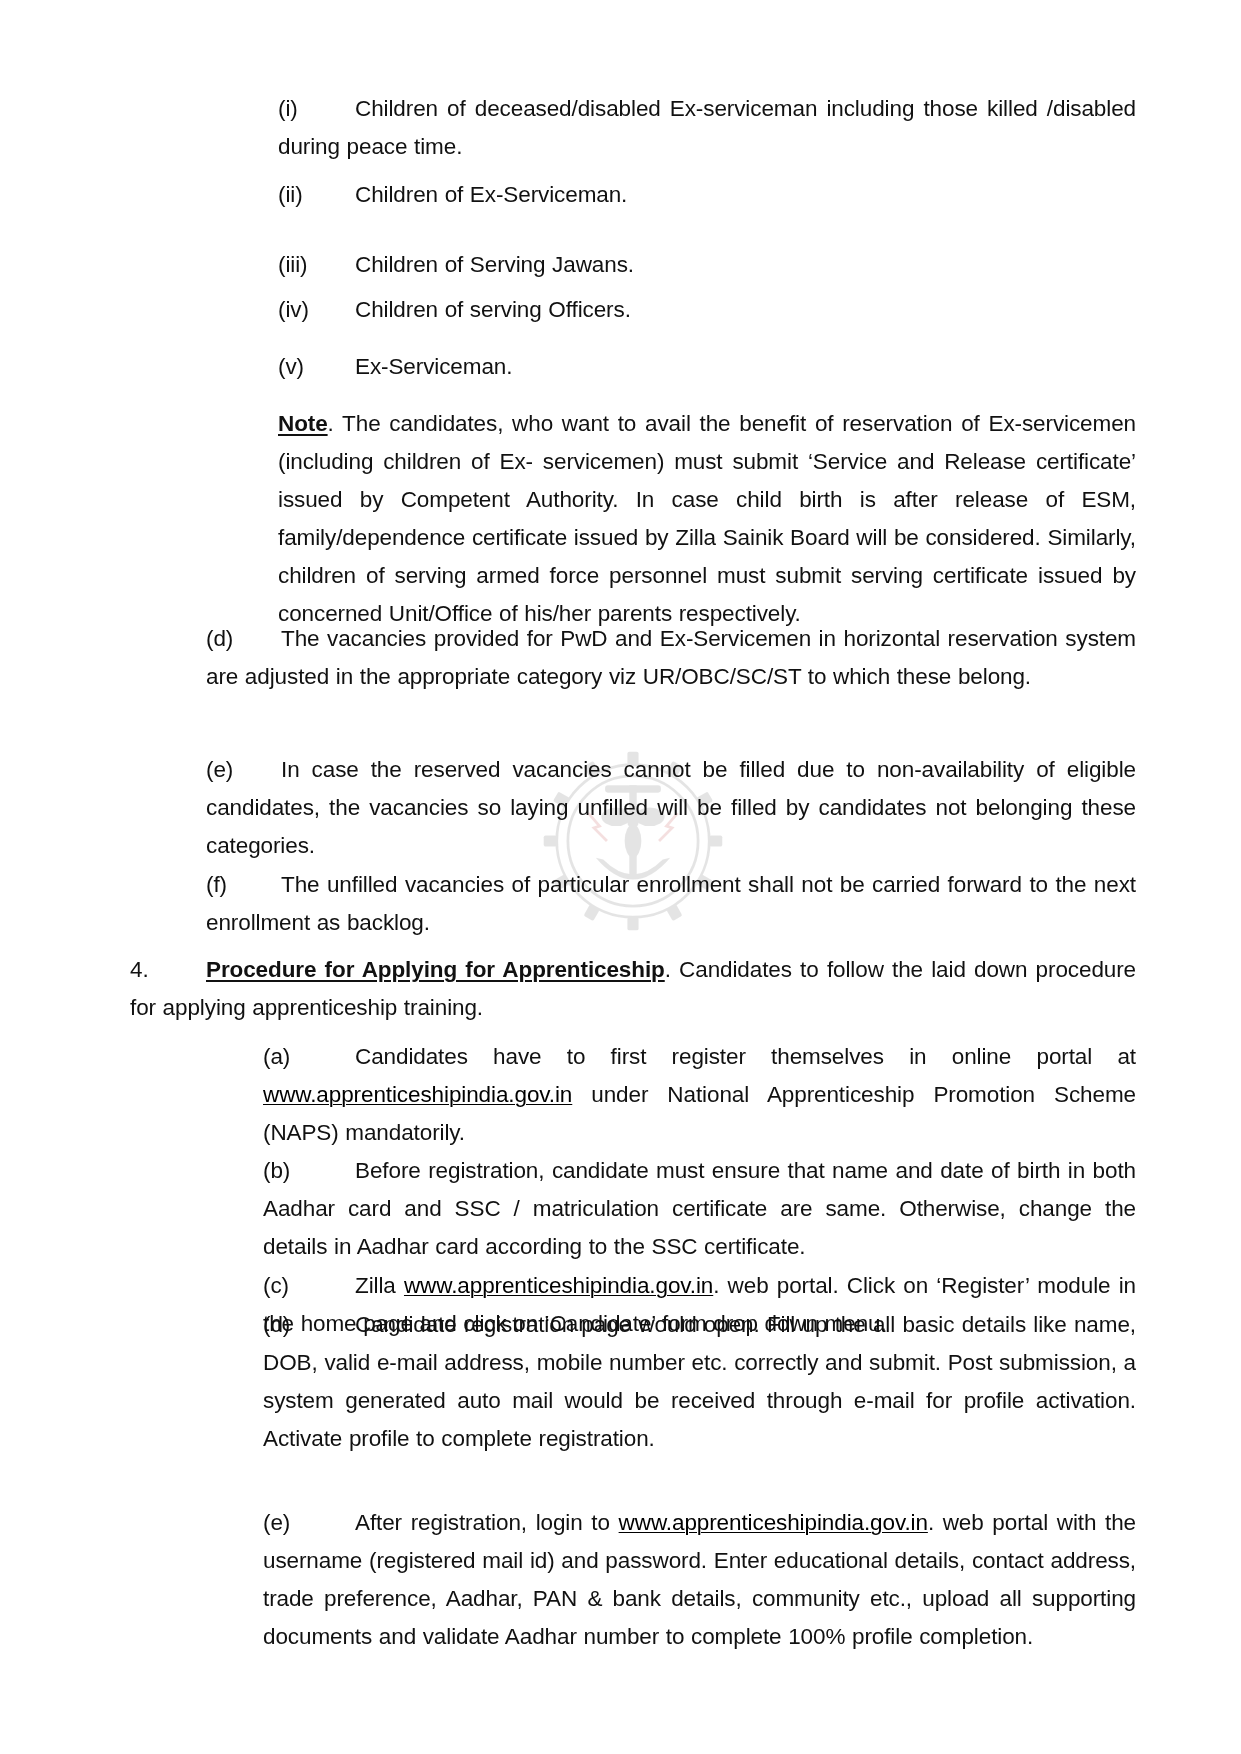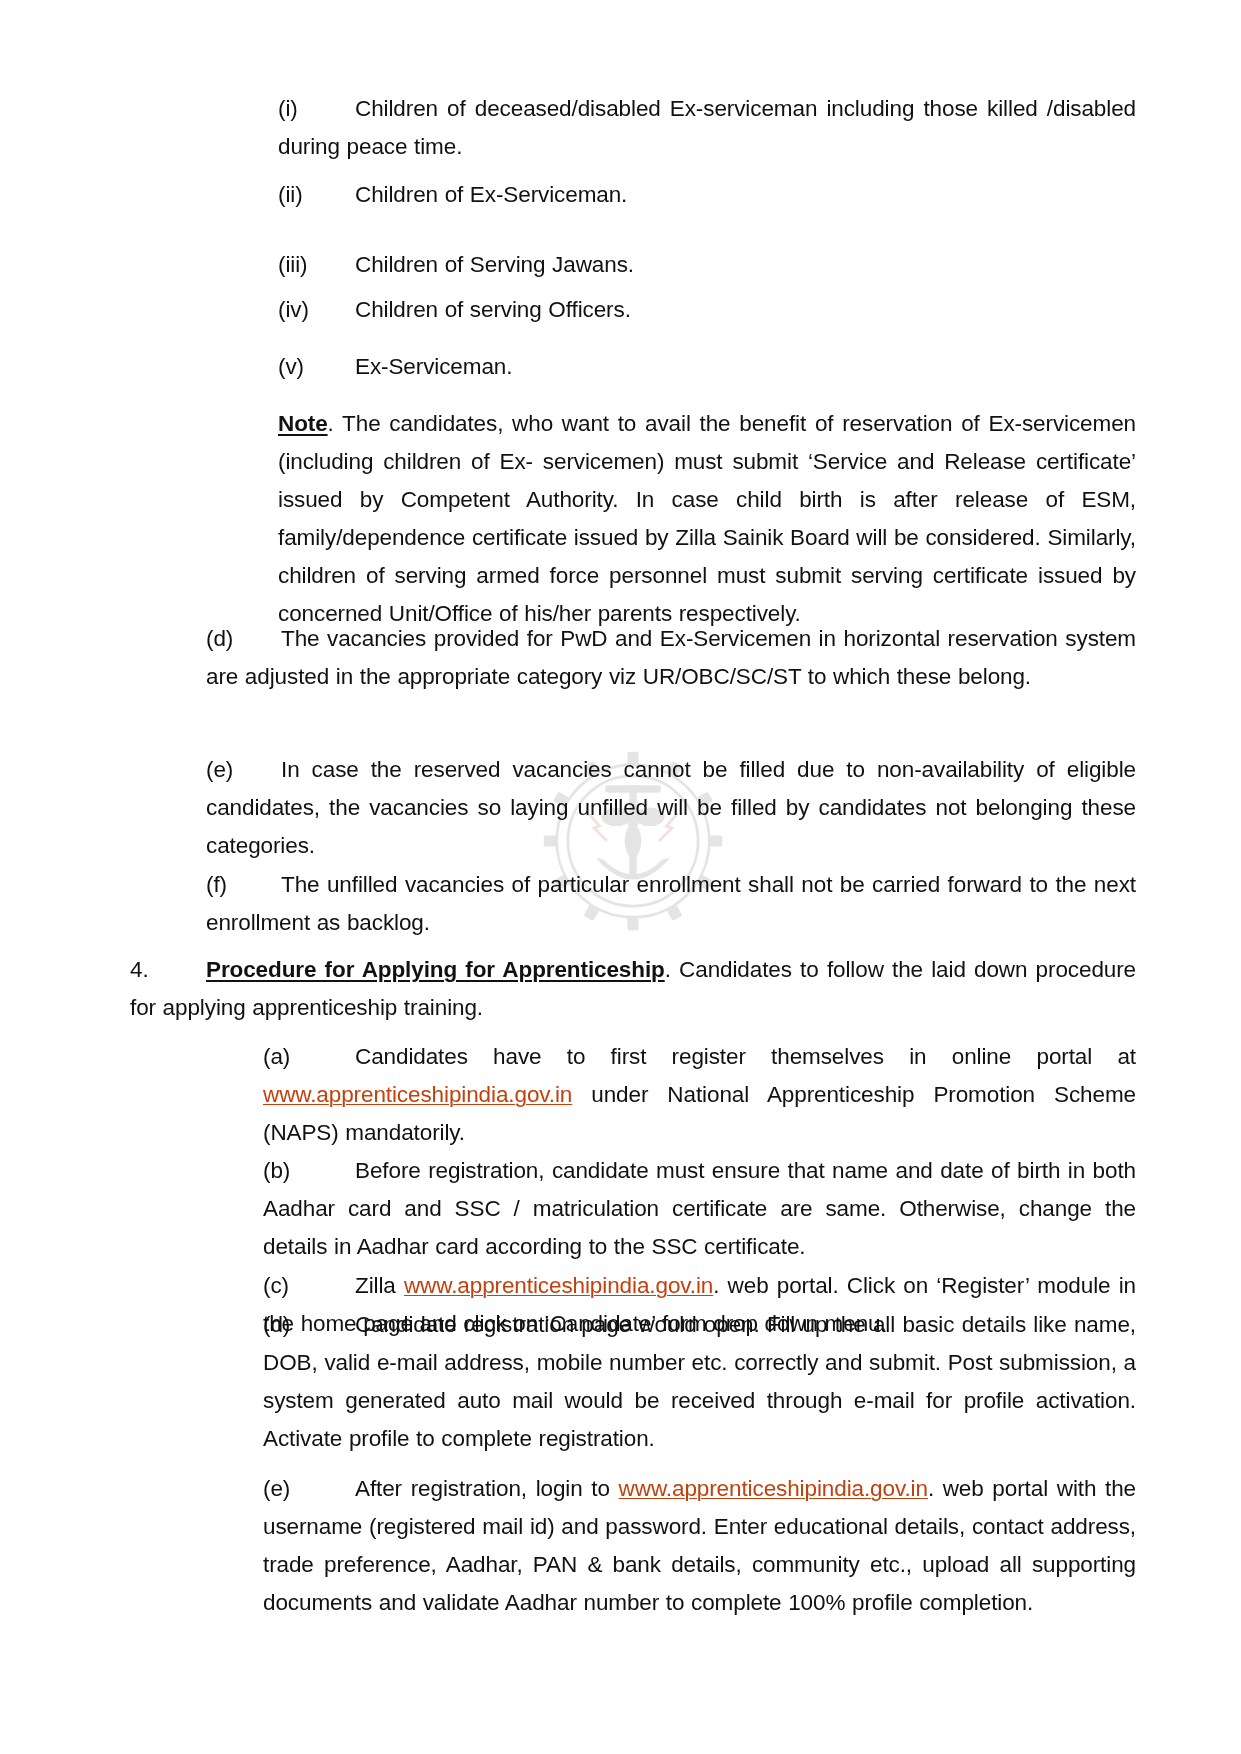--- a/index.html
+++ b/index.html
@@ -1,21 +1,21 @@
 <!DOCTYPE html>
 <html><head>
 <meta charset="utf-8">
 <style>
   html, body { margin: 0; padding: 0; background: #ffffff; }
   body { width: 1241px; height: 1754px; position: relative; overflow: hidden;
          font-family: "Liberation Sans", sans-serif; color: #111111; }
   .para { position: absolute; font-size: 22.5px; line-height: 38px; text-align: justify;
           text-align-last: left; letter-spacing: -0.1px; word-spacing: 0.5px; }
   .para .lbl { display: inline-block; }
-  .link { color: #c2410c; text-decoration: underline; text-decoration-thickness: 1px; text-underline-offset: 2px; }
+  .link { color: #000000; text-decoration: underline; text-decoration-thickness: 1px; text-underline-offset: 2px; }
   .ul-bold { font-weight: bold; text-decoration: underline; text-decoration-thickness: 2px; text-underline-offset: 3px; margin-top: 28px; }
   .watermark { position: absolute; left: 540px; top: 748px; width: 186px; height: 186px; opacity: 0.22; pointer-events: none; }
 
   
   .roman { left: 278px; width: 858px; }
   .roman .lbl { width: 77px; }
   
   .sec3 { left: 206px; width: 930px; }
   .sec3 .lbl { width: 75px; }
   
@@ -109,15 +109,15 @@
 </div>
 <div class="para sec4sub" style="top: 1152px;">
   <span class="lbl">(b)</span><span>Before registration, candidate must ensure that name and date of birth in both Aadhar card and SSC / matriculation certificate are same. Otherwise, change the details in Aadhar card according to the SSC certificate.</span>
 </div>
 <div class="para sec4sub" style="top: 1267px;">
   <span class="lbl">(c)</span><span>Zilla </span><a class="link">www.apprenticeshipindia.gov.in</a><span>. web portal. Click on ‘Register’ module in the home page and click on ‘Candidate’ form drop down menu.</span>
 </div>
 <div class="para sec4sub" style="top: 1306px;">
   <span class="lbl">(d)</span><span>Candidate registration page would open. Fill up the all basic details like name, DOB, valid e-mail address, mobile number etc. correctly and submit. Post submission, a system generated auto mail would be received through e-mail for profile activation. Activate profile to complete registration.</span>
 </div>
-<div class="para sec4sub" style="top: 1470px;">
+<div class="para sec4sub" style="top: 1504px;">
   <span class="lbl">(e)</span><span>After registration, login to </span><a class="link">www.apprenticeshipindia.gov.in</a><span>. web portal with the username (registered mail id) and password. Enter educational details, contact address, trade preference, Aadhar, PAN &amp; bank details, community etc., upload all supporting documents and validate Aadhar number to complete 100% profile completion.</span>
 </div>
 
 </body></html>

